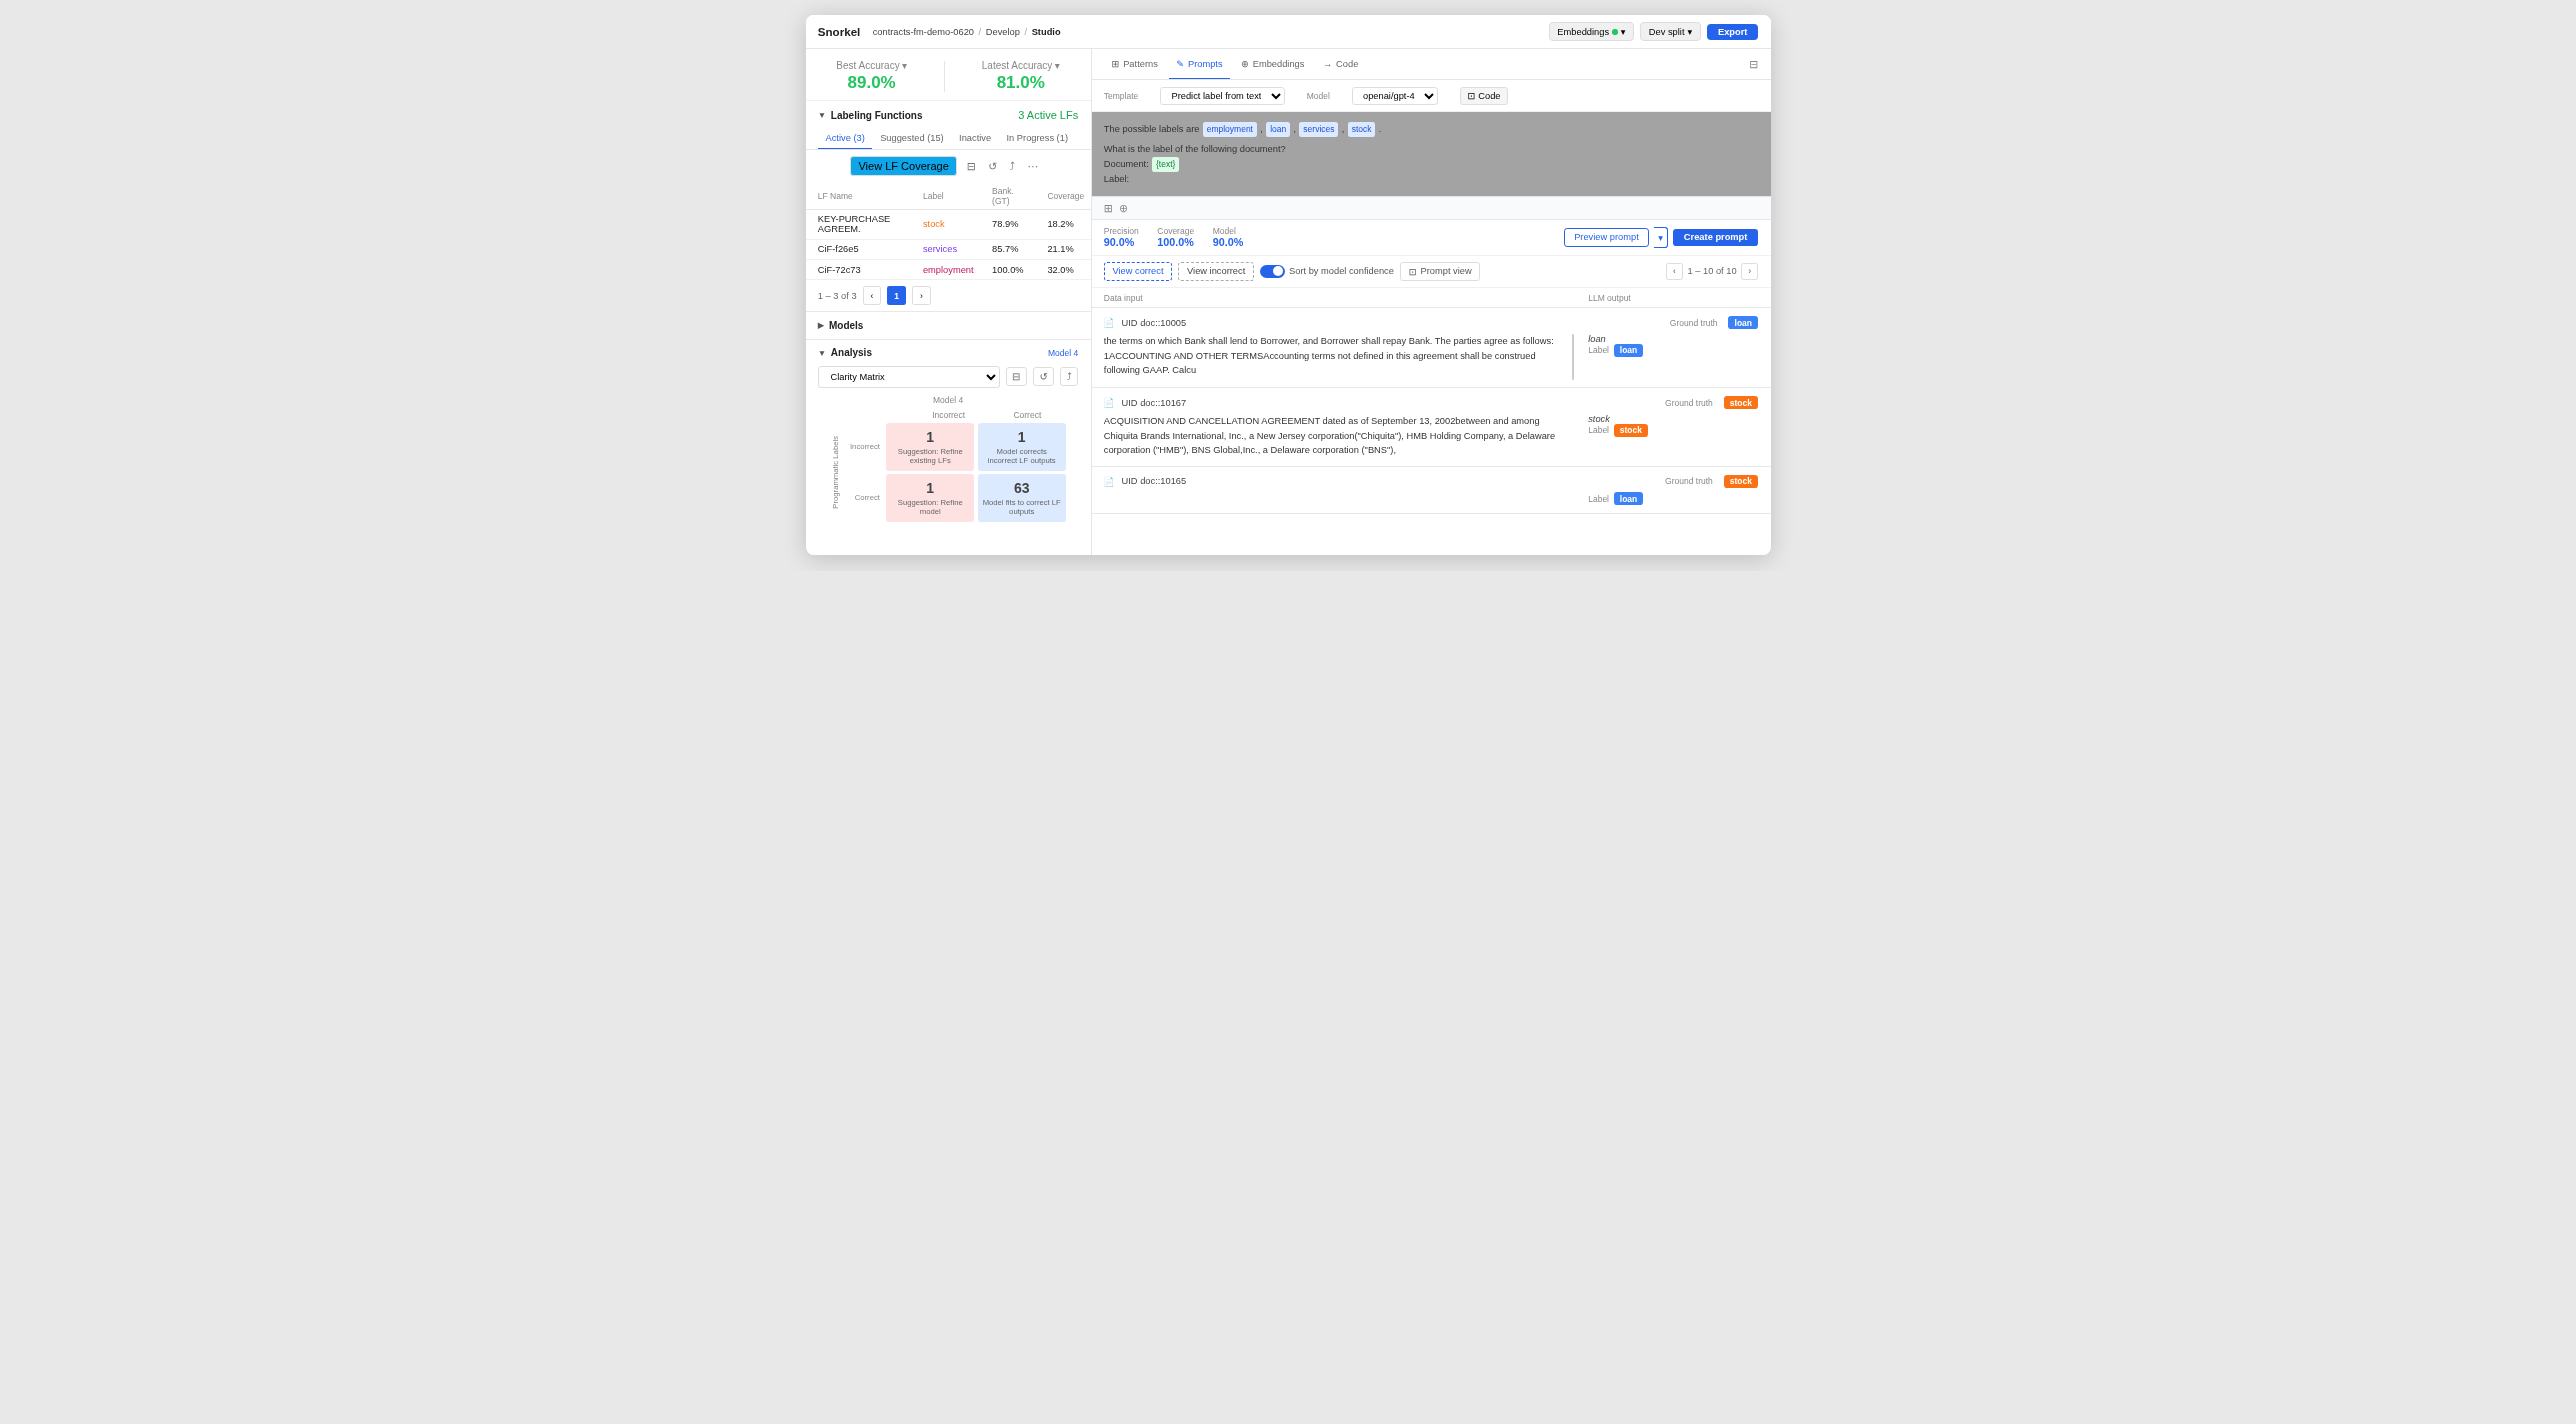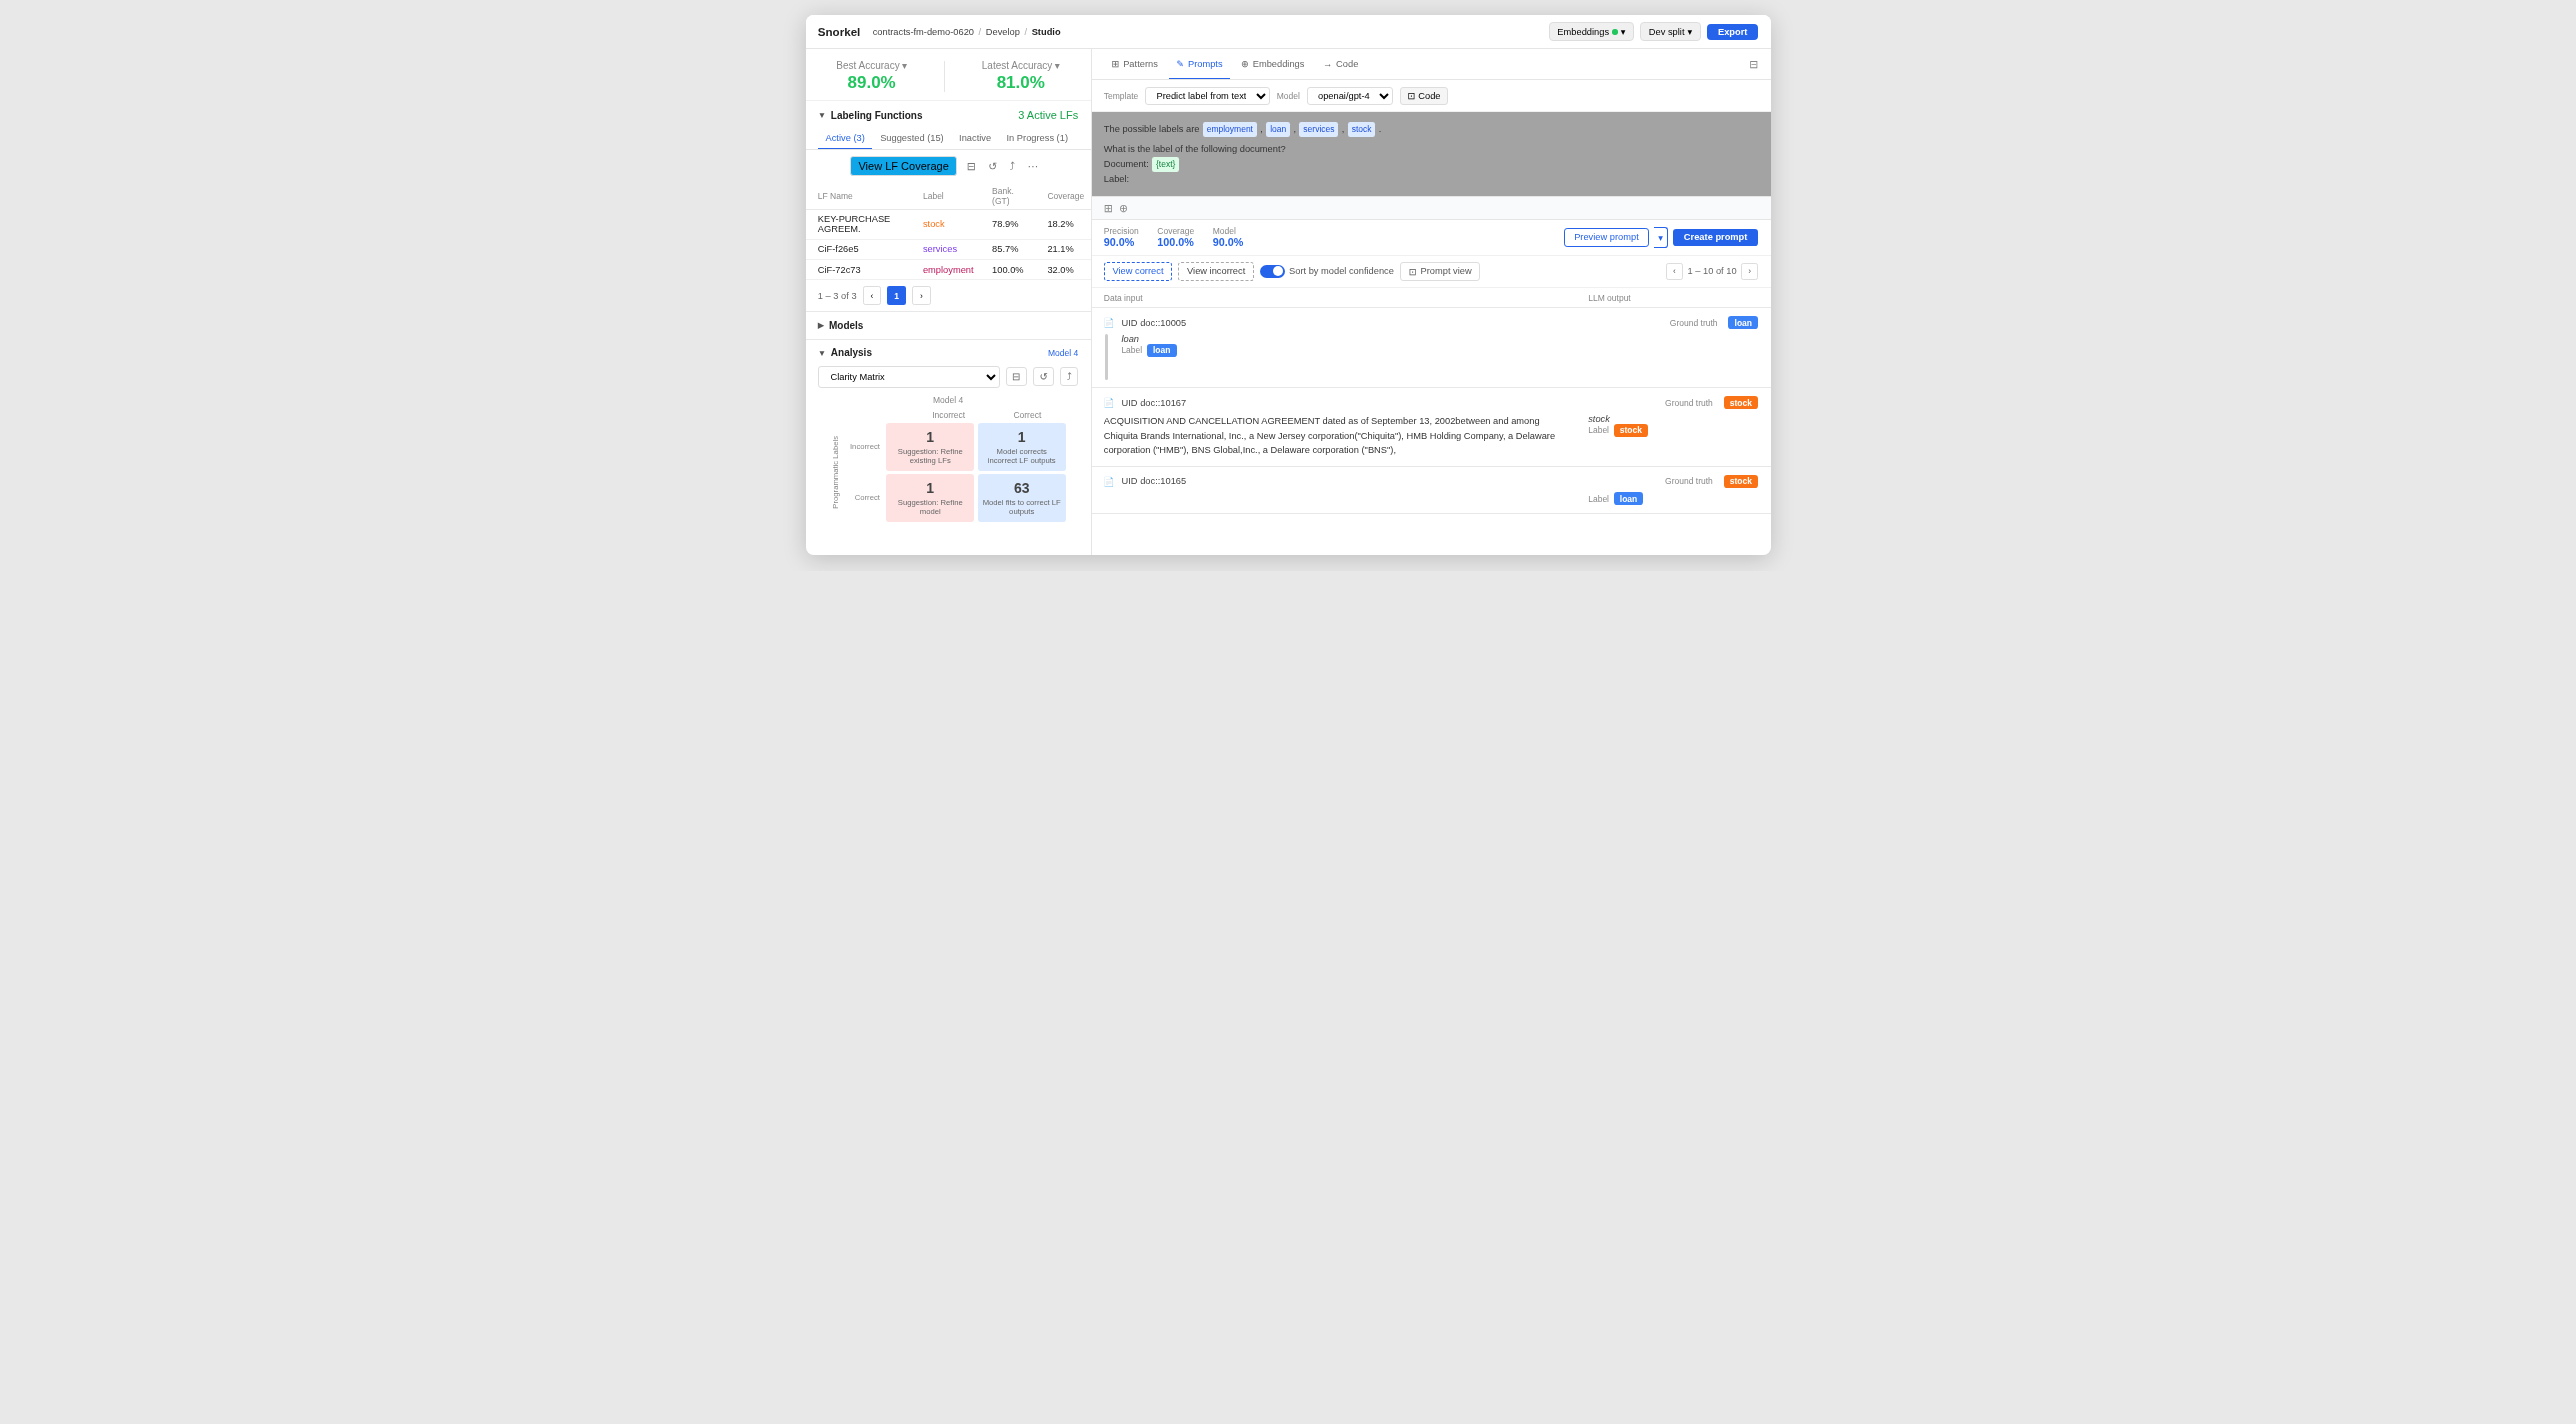--- a/index.html
+++ b/index.html
@@ -339,21 +339,21 @@
       background: none;
       border: none;
       cursor: pointer;
       font-size: 10.8px;
       color: #888;
     }
     
     .prompt-config-row {
       display: flex;
       align-items: center;
-      gap: 7px;
+      gap: 22px;
       padding: 6.2px 12.3px;
       border-bottom: 0.8px solid #f0f0f0;
     }
     .config-label { font-size: 8.5px; color: #888; }
     .config-select {
       border: 0.8px solid #ddd;
       border-radius: 3.1px;
       padding: 2.3px 6.2px;
       font-size: 9.3px;
       background: #fff;
@@ -882,20 +882,21 @@
 
       <div id="data-rows-container" style="overflow-y:auto;flex:1;">
           <div class="data-row">
     <div class="data-row-header">
       <span class="uid-icon">📄</span>
       <span class="uid-text">UID doc::10005</span>
       <span class="ground-truth-label">Ground truth</span>
       <span class="badge badge-loan">loan</span>
     </div>
     <div class="data-row-content">
+      <div class="data-text">the terms on which Bank shall lend to Borrower, and Borrower shall repay Bank. The parties agree as follows: 1ACCOUNTING AND OTHER TERMSAccounting terms not defined in this agreement shall be construed following GAAP. Calcu</div>
       <div class="scrollbar-hint"></div>
       <div class="data-output">
         <div class="output-value">loan</div>
         <div class="output-label-row">
           <span class="output-label-text">Label</span>
           <span class="badge badge-loan">loan</span>
         </div>
       </div>
     </div>
   </div>

